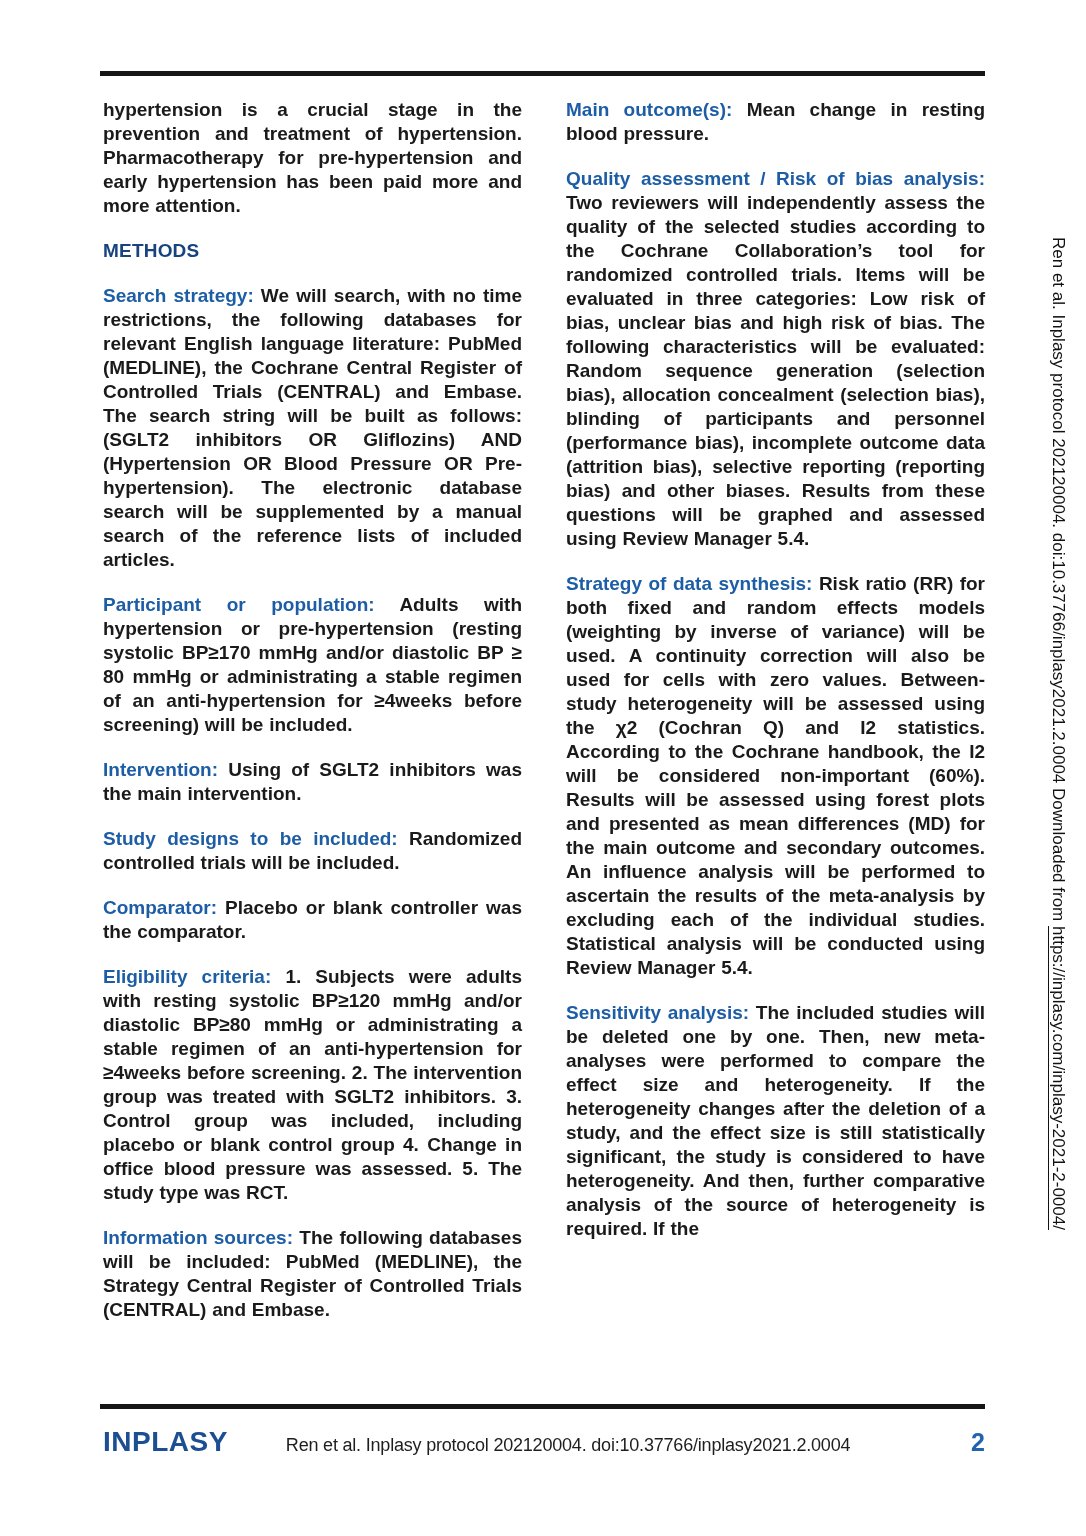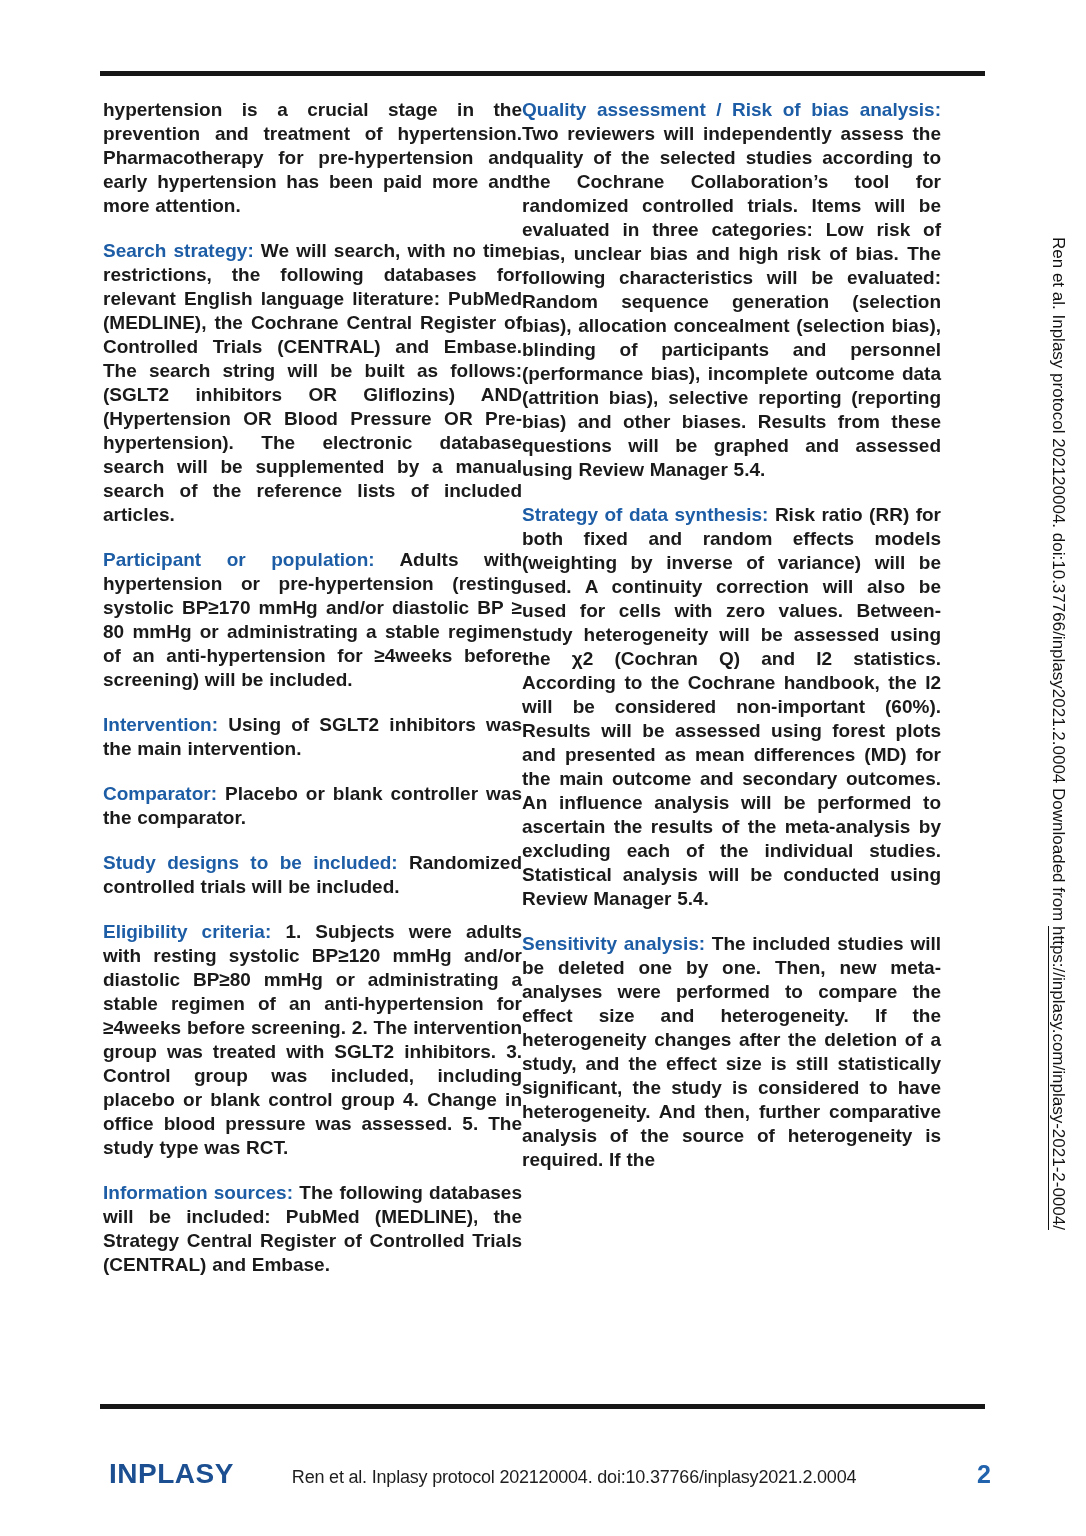--- a/index.html
+++ b/index.html
@@ -22,21 +22,21 @@
   .top-rule{
     position:absolute;left:100px;top:71px;width:885px;height:5px;
     background:var(--rule);
   }
   .bottom-rule{
     position:absolute;left:100px;top:1404px;width:885px;height:5px;
     background:var(--rule);
   }
   .content{
     position:absolute;left:103px;top:98px;width:882px;
-    display:flex;
+    display:flex;gap:44px;
   }
   .col{width:419px;}
   .col p{
     margin:0 0 21px 0;
     font-size:19px;line-height:24px;font-weight:700;
     text-align:justify;
     color:var(--text);
     word-spacing:0.5px;
   }
   .col p:last-child{margin-bottom:0;}
@@ -52,22 +52,22 @@
     top:237px;right:18px;height:1120px;
     writing-mode:vertical-rl;text-orientation:mixed;
     font-size:17px;line-height:20px;font-weight:400;
     color:#111;
     white-space:nowrap;
   }
   .sidebar a{
     color:#111;text-decoration:underline;cursor:pointer;
   }
   .footer{
-    position:absolute;left:109px;top:1426px;width:882px;
-    display:flex;align-items:baseline;margin-top:32px;
+    position:absolute;left:103px;top:1426px;width:882px;
+    display:flex;align-items:baseline;
   }
   .brand{
     font-size:28px;font-weight:700;
     color:var(--brand-navy);
     letter-spacing:0.5px;
   }
   .citation{
     margin-left:58px;
     font-size:18px;font-weight:400;color:#1e1e1e;
     letter-spacing:-0.2px;
@@ -81,29 +81,31 @@
 </head>
 <body>
 
 <div class="page">
 
   <div class="top-rule"></div>
 
   <div class="content">
     <div class="col">
         <p><span>hypertension is a crucial stage in the prevention and treatment of hypertension. Pharmacotherapy for pre-hypertension and early hypertension has been paid more and more attention.</span></p>
+        <h2 class="section">METHODS</h2>
         <p><span class="lbl">Search strategy: </span><span>We will search, with no time restrictions, the following databases for relevant English language literature: PubMed (MEDLINE), the Cochrane Central Register of Controlled Trials (CENTRAL) and Embase. The search string will be built as follows: (SGLT2 inhibitors OR Gliflozins) AND (Hypertension OR Blood Pressure OR Pre-hypertension). The electronic database search will be supplemented by a manual search of the reference lists of included articles.</span></p>
         <p><span class="lbl">Participant or population: </span><span>Adults with hypertension or pre-hypertension (resting systolic BP≥170 mmHg and/or diastolic BP ≥ 80 mmHg or administrating a stable regimen of an anti-hypertension for ≥4weeks before screening) will be included.</span></p>
         <p><span class="lbl">Intervention: </span><span>Using of SGLT2 inhibitors was the main intervention.</span></p>
+        <p><span class="lbl">Study designs to be included: </span><span>Randomized controlled trials will be included.</span></p>
         <p><span class="lbl">Comparator: </span><span>Placebo or blank controller was the comparator.</span></p>
-        <p><span class="lbl">Study designs to be included: </span><span>Randomized controlled trials will be included.</span></p>
         <p><span class="lbl">Eligibility criteria: </span><span>1. Subjects were adults with resting systolic BP≥120 mmHg and/or diastolic BP≥80 mmHg or administrating a stable regimen of an anti-hypertension for ≥4weeks before screening. 2. The intervention group was treated with SGLT2 inhibitors. 3. Control group was included, including placebo or blank control group 4. Change in office blood pressure was assessed. 5. The study type was RCT.</span></p>
         <p><span class="lbl">Information sources: </span><span>The following databases will be included: PubMed (MEDLINE), the Strategy Central Register of Controlled Trials (CENTRAL) and Embase.</span></p>
       </div>
     <div class="col">
+        <p><span class="lbl">Main outcome(s): </span><span>Mean change in resting blood pressure.</span></p>
         <p><span class="lbl">Quality assessment / Risk of bias analysis: </span><span>Two reviewers will independently assess the quality of the selected studies according to the Cochrane Collaboration’s tool for randomized controlled trials. Items will be evaluated in three categories: Low risk of bias, unclear bias and high risk of bias. The following characteristics will be evaluated: Random sequence generation (selection bias), allocation concealment (selection bias), blinding of participants and personnel (performance bias), incomplete outcome data (attrition bias), selective reporting (reporting bias) and other biases. Results from these questions will be graphed and assessed using Review Manager 5.4.</span></p>
         <p><span class="lbl">Strategy of data synthesis: </span><span>Risk ratio (RR) for both fixed and random effects models (weighting by inverse of variance) will be used. A continuity correction will also be used for cells with zero values. Between-study heterogeneity will be assessed using the χ2 (Cochran Q) and I2 statistics. According to the Cochrane handbook, the I2 will be considered non-important (60%). Results will be assessed using forest plots and presented as mean differences (MD) for the main outcome and secondary outcomes. An influence analysis will be performed to ascertain the results of the meta-analysis by excluding each of the individual studies. Statistical analysis will be conducted using Review Manager 5.4.</span></p>
         <p><span class="lbl">Sensitivity analysis: </span><span>The included studies will be deleted one by one. Then, new meta-analyses were performed to compare the effect size and heterogeneity. If the heterogeneity changes after the deletion of a study, and the effect size is still statistically significant, the study is considered to have heterogeneity. And then, further comparative analysis of the source of heterogeneity is required. If the</span></p>
       </div>
   </div>
 
   <div class="sidebar"><span>Ren et al. Inplasy protocol 202120004. doi:10.37766/inplasy2021.2.0004 Downloaded from </span><a>https://inplasy.com/inplasy-2021-2-0004/</a></div>
 
   <div class="bottom-rule"></div>
 

